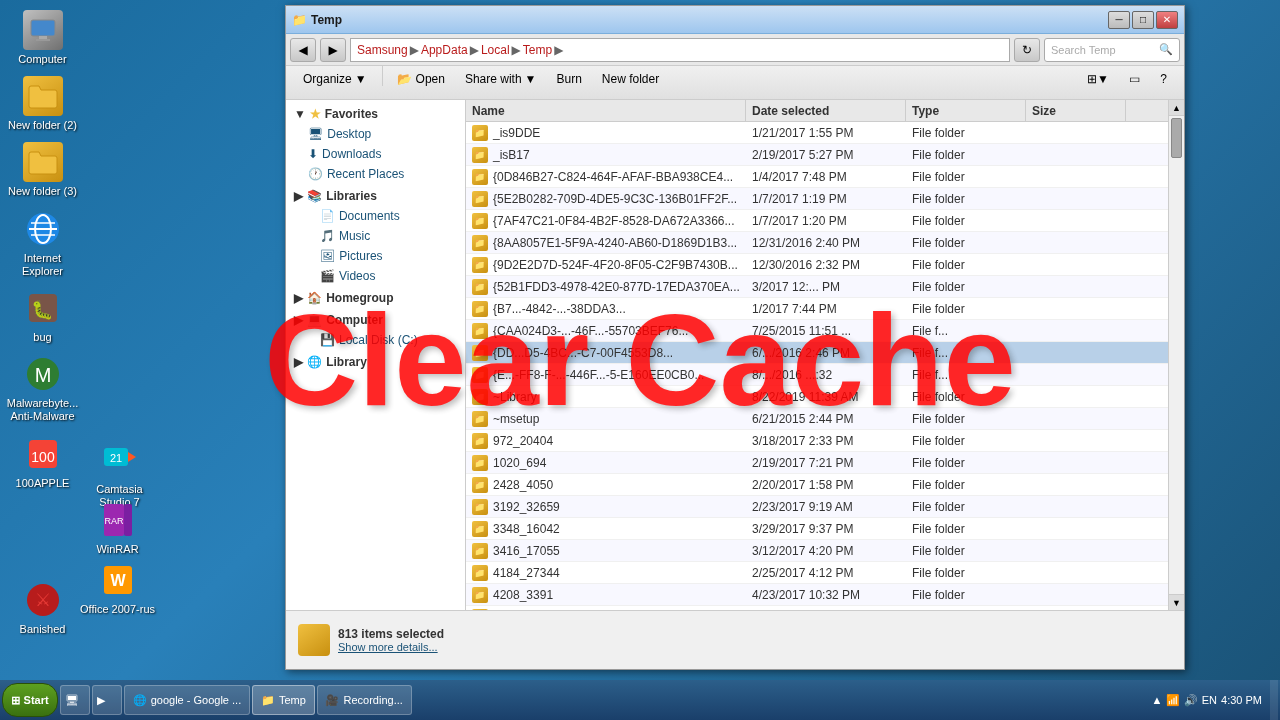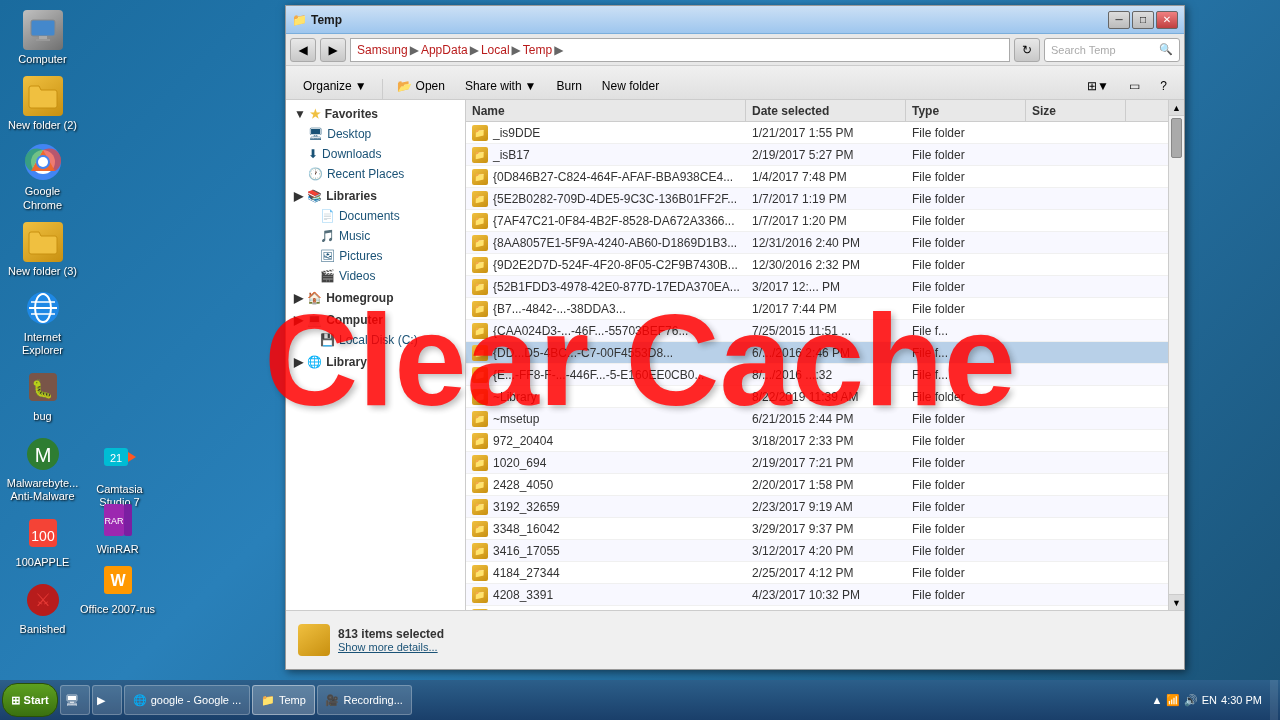--- a/index.html
+++ b/index.html
@@ -162,21 +162,21 @@
       align-items: center;
       color: #999;
     }
 
     
     .toolbar {
       height: 34px;
       background: linear-gradient(to bottom, #f0f0f0, #e0e0e0);
       border-bottom: 1px solid #ccc;
       display: flex;
-      align-items: flex-end;
+      align-items: flex-start;
       padding: 0 8px;
       gap: 2px;
     }
     .tool-btn {
       height: 26px;
       padding: 0 8px;
       background: transparent;
       border: 1px solid transparent;
       border-radius: 3px;
       cursor: pointer;
@@ -416,34 +416,20 @@
 
     <div class="desktop-icon" style="margin-bottom:10px;">
       <div class="icon-img icon-folder">
         <svg width="32" height="28" viewBox="0 0 32 28">
             <path d="M2 6 Q2 4 4 4 L12 4 L14 8 L28 8 Q30 8 30 10 L30 24 Q30 26 28 26 L4 26 Q2 26 2 24Z" fill="#f0c040" stroke="#c89010" stroke-width="1"></path>
           </svg>
       </div>
       <span class="icon-label">New folder (2)</span>
     </div>
 
-    <div class="desktop-icon" style="margin-bottom:10px;">
-      <div class="icon-img" style="background:transparent;">
-        <svg width="36" height="36" viewBox="0 0 36 36">
-          <circle cx="18" cy="18" r="18" fill="#4285f4"></circle>
-          <circle cx="18" cy="18" r="12" fill="white"></circle>
-          <path d="M18 6 L30 27 L6 27Z" fill="#fbbc05" opacity="0.9"></path>
-          <path d="M6 27 L30 27 A12 12 0 0 0 18 6Z" fill="#ea4335" opacity="0.7"></path>
-          <path d="M18 6 A12 12 0 0 0 6 27Z" fill="#34a853" opacity="0.7"></path>
-          <circle cx="18" cy="18" r="7" fill="#4285f4"></circle>
-          <circle cx="18" cy="18" r="5" fill="white"></circle>
-        </svg>
-      </div>
-      <span class="icon-label">Google Chrome</span>
-    </div>
 
     <div class="desktop-icon" style="margin-bottom:10px;">
       <div class="icon-img icon-folder">
         <svg width="32" height="28" viewBox="0 0 32 28">
             <path d="M2 6 Q2 4 4 4 L12 4 L14 8 L28 8 Q30 8 30 10 L30 24 Q30 26 28 26 L4 26 Q2 26 2 24Z" fill="#f0c040" stroke="#c89010" stroke-width="1"></path>
           </svg>
       </div>
       <span class="icon-label">New folder (3)</span>
     </div>
 

